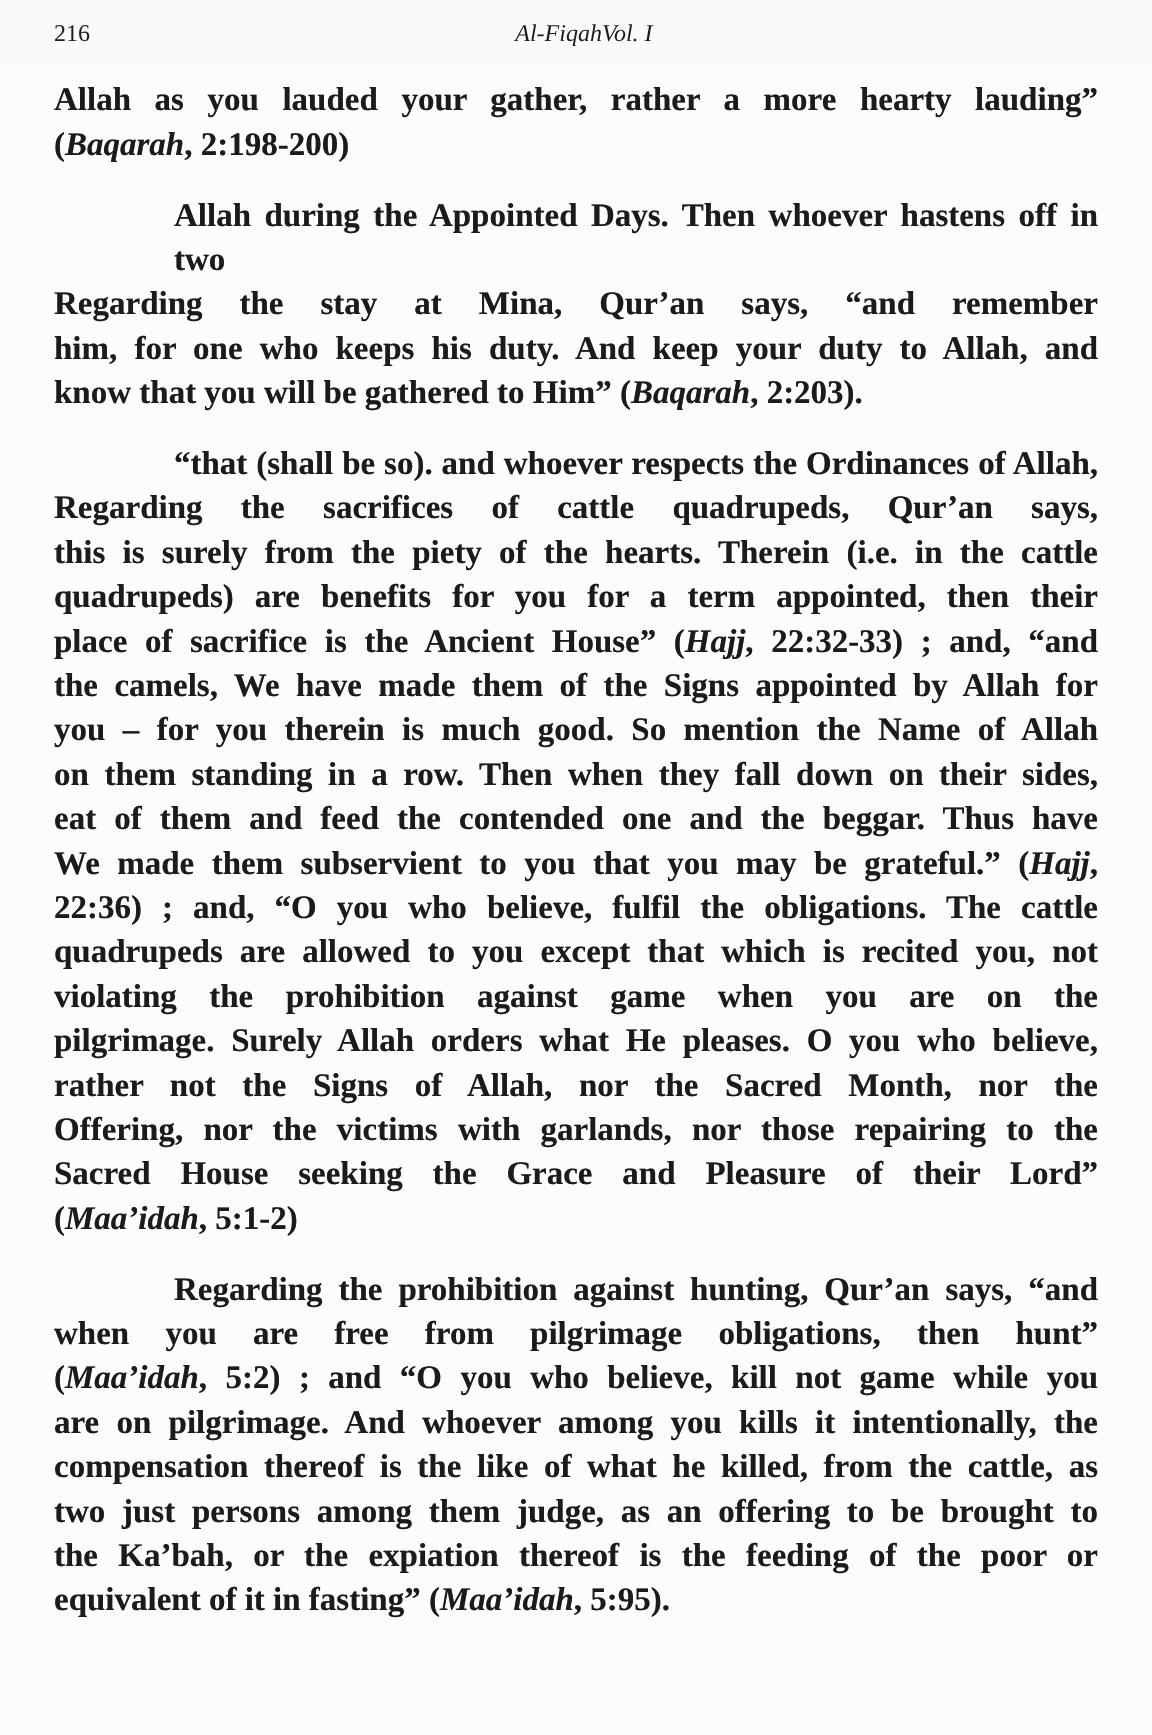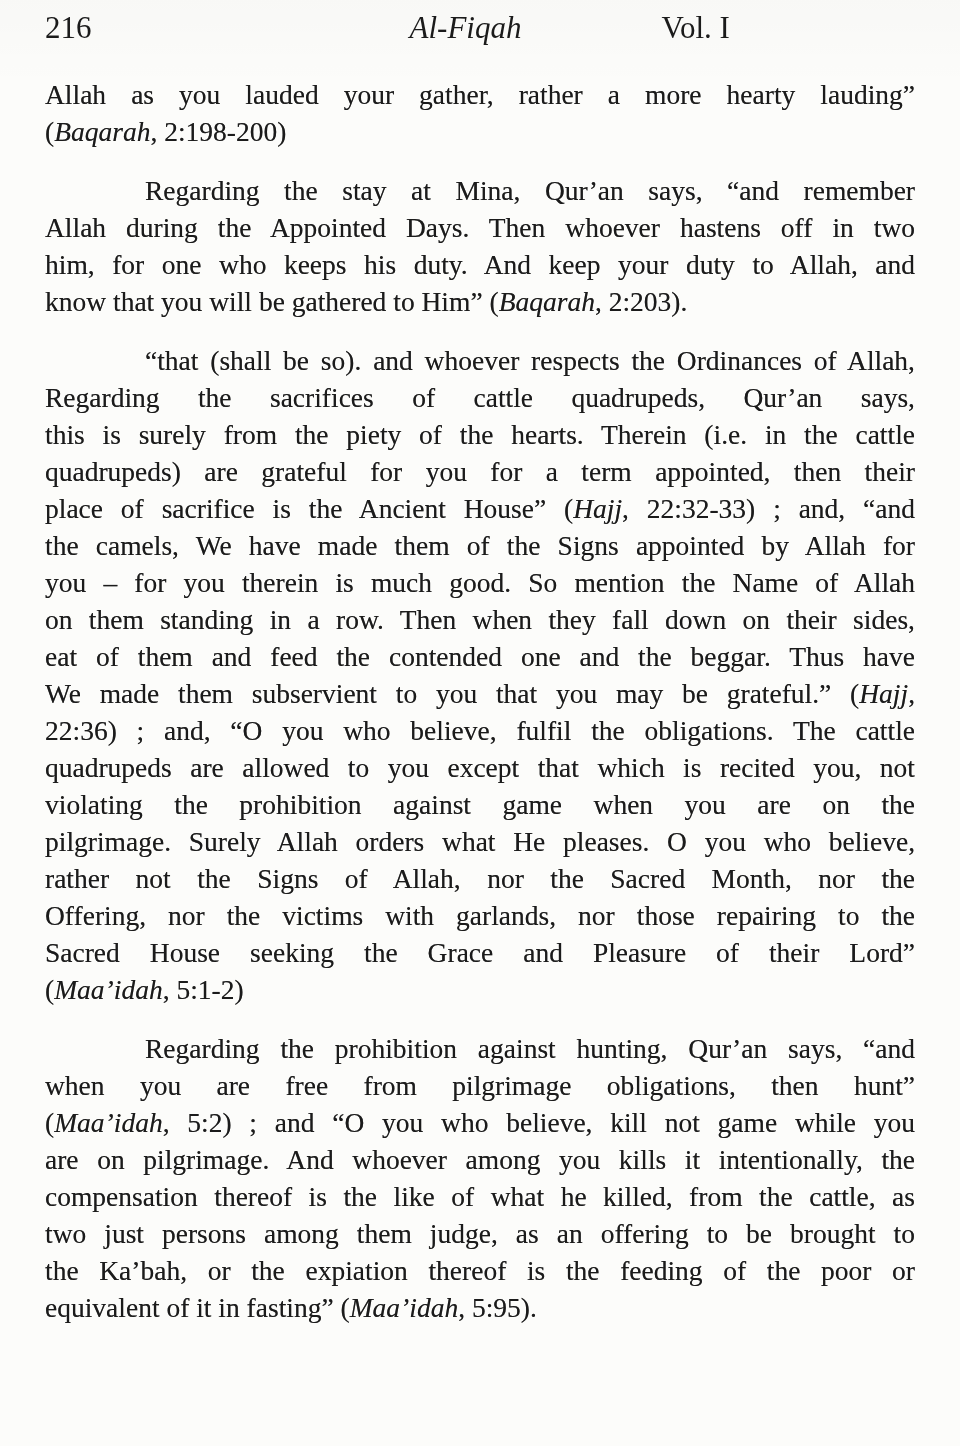--- a/index.html
+++ b/index.html
@@ -21,28 +21,29 @@
     height: 1446px;
     padding: 10px 45px 0 45px;
     
     background:
       linear-gradient(180deg, rgba(0,0,0,0.015) 0%, rgba(0,0,0,0) 6%),
       #fcfcfa;
   }
   .page-header {
     display: flex;
     align-items: baseline;
-    font-size: 31px;
+    font-size: 20px;
     line-height: 36px;
   }
   .page-header .h-left  { flex: 1; text-align: left; }
   .page-header .h-mid   { flex: 0 0 auto; text-align: left; font-style: italic; margin-left: 16px; }
-  .page-header .h-right { flex: 1; text-align: center; padding-right: 45px; box-sizing: border-box; }
+  .page-header .h-right { flex: 1; text-align: left; padding-right: 45px; box-sizing: border-box; font-style: italic; }
   .page-body {
-    margin-top: 30px;
+    margin-top: 18px;
+    font-weight: bold;
   }
   .paragraph {
     margin: 0 0 22px 0;
   }
   .line {
     font-size: 27.5px;
     line-height: 37px;
     text-align: justify;
     text-align-last: justify;
     text-justify: inter-word;
@@ -68,30 +69,30 @@
     <span class="h-left">216</span>
     <span class="h-mid">Al-Fiqah</span>
     <span class="h-right">Vol. I</span>
   </div>
   <div class="page-body">
       <div class="paragraph">
         <div class="line"><span>Allah as you lauded your gather, rather a more hearty lauding”</span></div>
         <div class="line last"><span>(</span><span class="em">Baqarah</span><span>, 2:198-200)</span></div>
       </div>
       <div class="paragraph indented">
+        <div class="line"><span>Allah during the Appointed Days. Then whoever hastens off in two</span></div>
         <div class="line"><span>Regarding the stay at Mina, Qur’an says, “and remember</span></div>
-        <div class="line"><span>Allah during the Appointed Days. Then whoever hastens off in two</span></div>
         <div class="line"><span>him, for one who keeps his duty. And keep your duty to Allah, and</span></div>
         <div class="line last"><span>know that you will be gathered to Him” (</span><span class="em">Baqarah</span><span>, 2:203).</span></div>
       </div>
       <div class="paragraph indented">
         <div class="line"><span>“that (shall be so). and whoever respects the Ordinances of Allah,</span></div>
         <div class="line"><span>Regarding the sacrifices of cattle quadrupeds, Qur’an says,</span></div>
         <div class="line"><span>this is surely from the piety of the hearts. Therein (i.e. in the cattle</span></div>
-        <div class="line"><span>quadrupeds) are grateful for you for a term appointed, then their</span></div>
+        <div class="line"><span>quadrupeds) are benefits for you for a term appointed, then their</span></div>
         <div class="line"><span>place of sacrifice is the Ancient House” (</span><span class="em">Hajj</span><span>, 22:32-33) ; and, “and</span></div>
         <div class="line"><span>the camels, We have made them of the Signs appointed by Allah for</span></div>
         <div class="line"><span>you – for you therein is much good. So mention the Name of Allah</span></div>
         <div class="line"><span>on them standing in a row. Then when they fall down on their sides,</span></div>
         <div class="line"><span>eat of them and feed the contended one and the beggar. Thus have</span></div>
         <div class="line"><span>We made them subservient to you that you may be grateful.” (</span><span class="em">Hajj</span><span>,</span></div>
         <div class="line"><span>22:36) ; and, “O you who believe, fulfil the obligations. The cattle</span></div>
         <div class="line"><span>quadrupeds are allowed to you except that which is recited you, not</span></div>
         <div class="line"><span>violating the prohibition against game when you are on the</span></div>
         <div class="line"><span>pilgrimage. Surely Allah orders what He pleases. O you who believe,</span></div>

